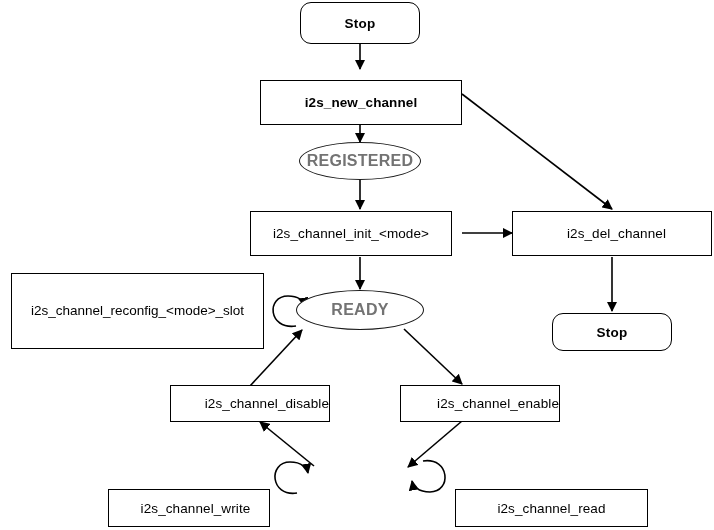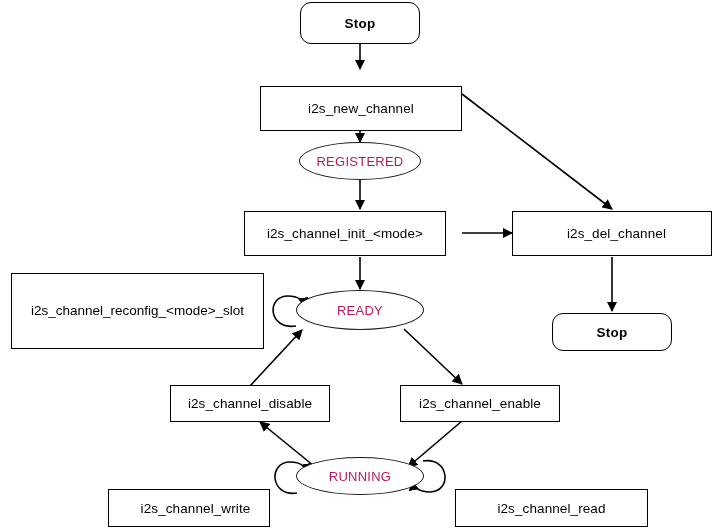--- a/index.html
+++ b/index.html
@@ -45,23 +45,23 @@
   .node-terminal {
     border: 1.6px solid #000000;
     border-radius: 11px;
     font-size: 13.5px;
     font-weight: bold;
     letter-spacing: 0.2px;
   }
   .node-state {
     border: 1.4px solid #1a1a1a;
     border-radius: 50%;
-    font-size: 13px;
-    font-weight: normal;
-    color: #be185d;
+    font-size: 16px;
+    font-weight: bold;
+    color: #737373;
     letter-spacing: 0.25px;
     background: #ffffff;
   }
   .node-note {
     border: 1.6px solid #000000;
     font-size: 13.5px;
     line-height: 1.42;
     flex-direction: column;
     justify-content: center;
     align-items: center;
@@ -112,59 +112,56 @@
 
     <path d="M 297 493 C 270 497 268 462 290 462 C 302 462 307 468 308 473" fill="none" stroke="#000000" stroke-width="1.6" marker-end="url(#arrow)"></path>
 
     <path d="M 423 461 C 450 457 452 492 430 492 C 418 492 413 486 412 481" fill="none" stroke="#000000" stroke-width="1.6" marker-end="url(#arrow)"></path>
   </svg>
 
   <div class="node node-terminal z-top" style="left:300px; top:2px; width:120px; height:42px;">
     <span>Stop</span>
   </div>
 
-  <div class="node node-box z-top" style="left:260px; top:86px; width:202px; height:45px;">
+  <div class="node node-box z-top" style="left:260px; top:80px; width:202px; height:45px;font-weight:bold;">
     <span>i2s_new_channel</span>
   </div>
 
   <div class="node node-state z-top" style="left:299px; top:142px; width:122px; height:38px;">
     <span>REGISTERED</span>
   </div>
 
-  <div class="node node-box z-top" style="left:244px; top:211px; width:202px; height:45px;justify-content:center;">
+  <div class="node node-box z-top" style="left:250px; top:211px; width:202px; height:45px;justify-content:center;">
     <span>i2s_channel_init_&lt;mode&gt;</span>
   </div>
 
   <div class="node node-box z-top" style="left:512px; top:211px; width:200px; height:45px;padding-left:9px;">
     <span>i2s_del_channel</span>
   </div>
 
   <div class="node node-terminal z-top" style="left:552px; top:313px; width:120px; height:38px;">
     <span>Stop</span>
   </div>
 
   <div class="node node-state z-top" style="left:296px; top:290px; width:128px; height:40px;">
     <span>READY</span>
   </div>
 
   <div class="node node-note z-top" style="left:11px; top:273px; width:253px; height:76px;">
     <span class="note-line">i2s_channel_reconfig_&lt;mode&gt;_slot</span>
   </div>
 
-  <div class="node node-box z-top" style="left:170px; top:385px; width:160px; height:37px;">
+  <div class="node node-box z-top" style="left:170px; top:385px; width:160px; height:37px;justify-content:flex-end;">
     <span>i2s_channel_disable</span>
   </div>
 
-  <div class="node node-box z-top" style="left:400px; top:385px; width:160px; height:37px;">
+  <div class="node node-box z-top" style="left:400px; top:385px; width:160px; height:37px;justify-content:flex-end;">
     <span>i2s_channel_enable</span>
   </div>
 
-  <div class="node node-state z-top" style="left:296px; top:457px; width:128px; height:38px;">
-    <span>RUNNING</span>
-  </div>
 
   <div class="node node-box z-mid" style="left:108px; top:489px; width:162px; height:38px;padding-left:13px;">
     <span>i2s_channel_write</span>
   </div>
 
   <div class="node node-box z-mid" style="left:455px; top:489px; width:193px; height:38px;">
     <span>i2s_channel_read</span>
   </div>
 
 </div>

